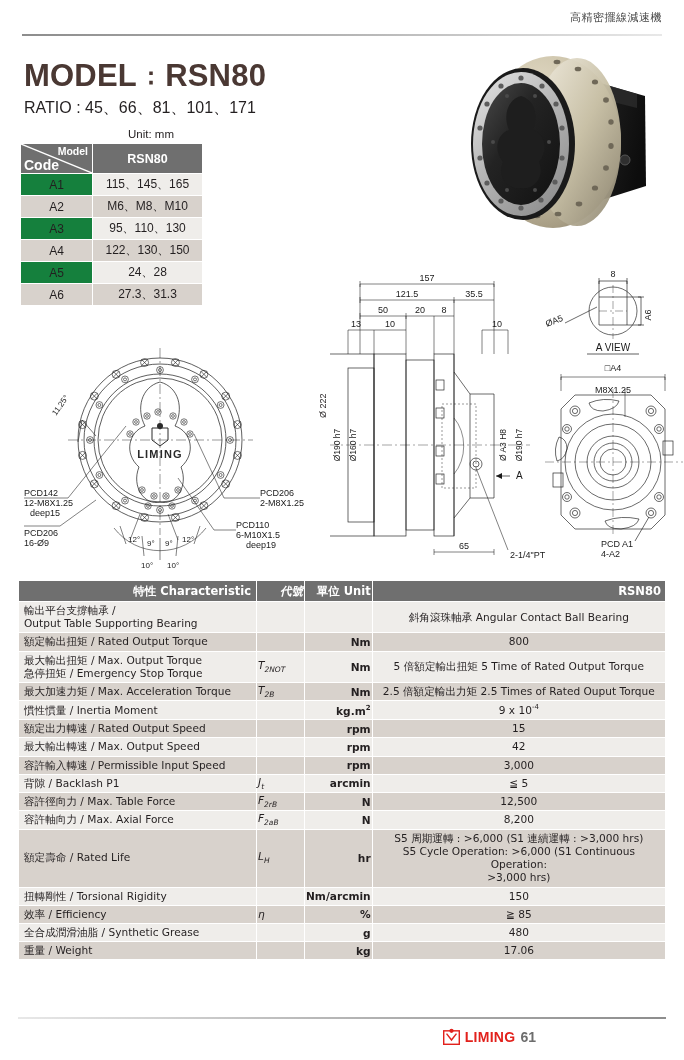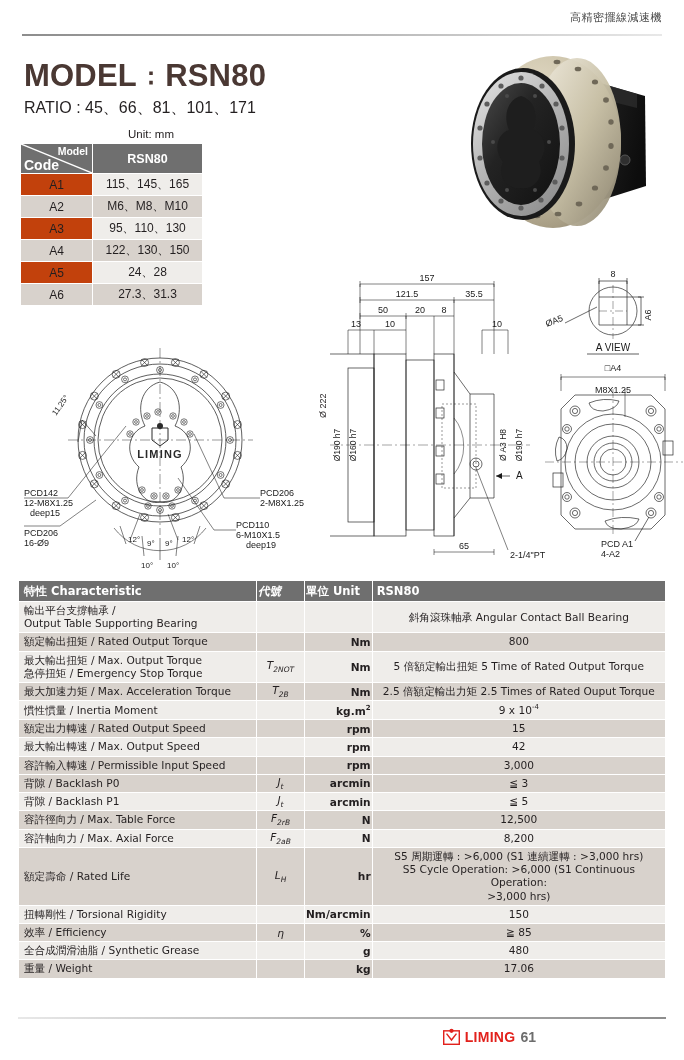--- a/index.html
+++ b/index.html
@@ -49,49 +49,49 @@
   .dimtable .corner {
     width:72px; height:30px; background:#6f6f6f; color:#fff; position:relative;
     padding:0; overflow:hidden;
   }
   .corner-model { position:absolute; right:4px; top:1px; font-size:10.5px; font-weight:bold; }
   .corner-code  { position:absolute; left:3px; bottom:0px; font-size:14px; font-weight:bold; }
   .corner-slash {
     position:absolute; left:0; top:0; width:100%; height:100%;
   }
   .dimtable .hcell { background:#6f6f6f; color:#fff; font-weight:bold; font-size:12.5px; height:30px; }
-  .dimtable .code { background:#c2410c; width:72px; }
+  .dimtable .code { background:#15803d; width:72px; }
   .dimtable .val  { background:#efedea; }
   .dimtable tr.alt .code, .dimtable tr.alt .val { background:#d8d2cc; }
 
   
   .photo { position:absolute; left:449px; top:38px; width:220px; height:205px; }
 
   
   .draw { position:absolute; }
   .dleft   { left:8px;   top:330px; width:330px; height:245px; }
   .dmid    { left:330px; top:268px; width:225px; height:305px; }
   .dright  { left:545px; top:265px; width:138px; height:295px; }
 
   
   .spec { position:absolute; left:18px; top:580px; width:648px;
           border-collapse:collapse; }
   .spec th {
     background:#6f6f6f; color:#ffffff; font-size:11.5px; font-weight:bold;
-    height:21px; border:1px solid #ffffff; text-align:left;
+    height:21px; border:1px solid #ffffff; text-align:right;
     font-family:"DejaVu Sans","Liberation Sans",sans-serif;
   }
   .spec td {
     border:1px solid #ffffff; font-size:10.6px; color:#231f20;
     font-family:"DejaVu Sans","Liberation Sans",sans-serif;
   }
   .spec tr.rA td { background:#efedea; }
   .spec tr.rB td { background:#d8d2cc; }
   .c-char { width:238px; padding:2px 5px; line-height:1.25; }
-  .c-sym  { width:48px;  text-align:center; font-style:italic;
+  .c-sym  { width:48px;  text-align:left; font-style:italic;
             font-family:"Liberation Serif","DejaVu Serif",serif; font-size:11px; }
   .c-unit { width:62px;  text-align:right; font-weight:bold; font-size:10.5px; }
   .c-val  { text-align:center; padding:2px 4px; line-height:1.25; }
   .c-sym sub { font-size:7.5px; }
   .c-unit sup { font-size:7px; }
   .c-val sup { font-size:7px; }
   .tall td { height:30px; }
 
   
   .foot-rule { position:absolute; left:18px; top:1017px; width:648px; height:2px;
@@ -654,26 +654,20 @@
           <td class="c-sym"></td>
           <td class="c-unit">rpm</td>
           <td class="c-val">42</td>
         </tr>
         <tr class="rB">
           <td class="c-char">容許輸入轉速 / Permissible Input Speed</td>
           <td class="c-sym"></td>
           <td class="c-unit">rpm</td>
           <td class="c-val">3,000</td>
         </tr>
-        <tr class="rB">
-          <td class="c-char">背隙 / Backlash P0</td>
-          <td class="c-sym">J<sub>t</sub></td>
-          <td class="c-unit">arcmin</td>
-          <td class="c-val">≦ 3</td>
-        </tr>
         <tr class="rA">
           <td class="c-char">背隙 / Backlash P1</td>
           <td class="c-sym">J<sub>t</sub></td>
           <td class="c-unit">arcmin</td>
           <td class="c-val">≦ 5</td>
         </tr>
         <tr class="rB">
           <td class="c-char">容許徑向力 / Max. Table Force</td>
           <td class="c-sym">F<sub>2rB</sub></td>
           <td class="c-unit">N</td>

